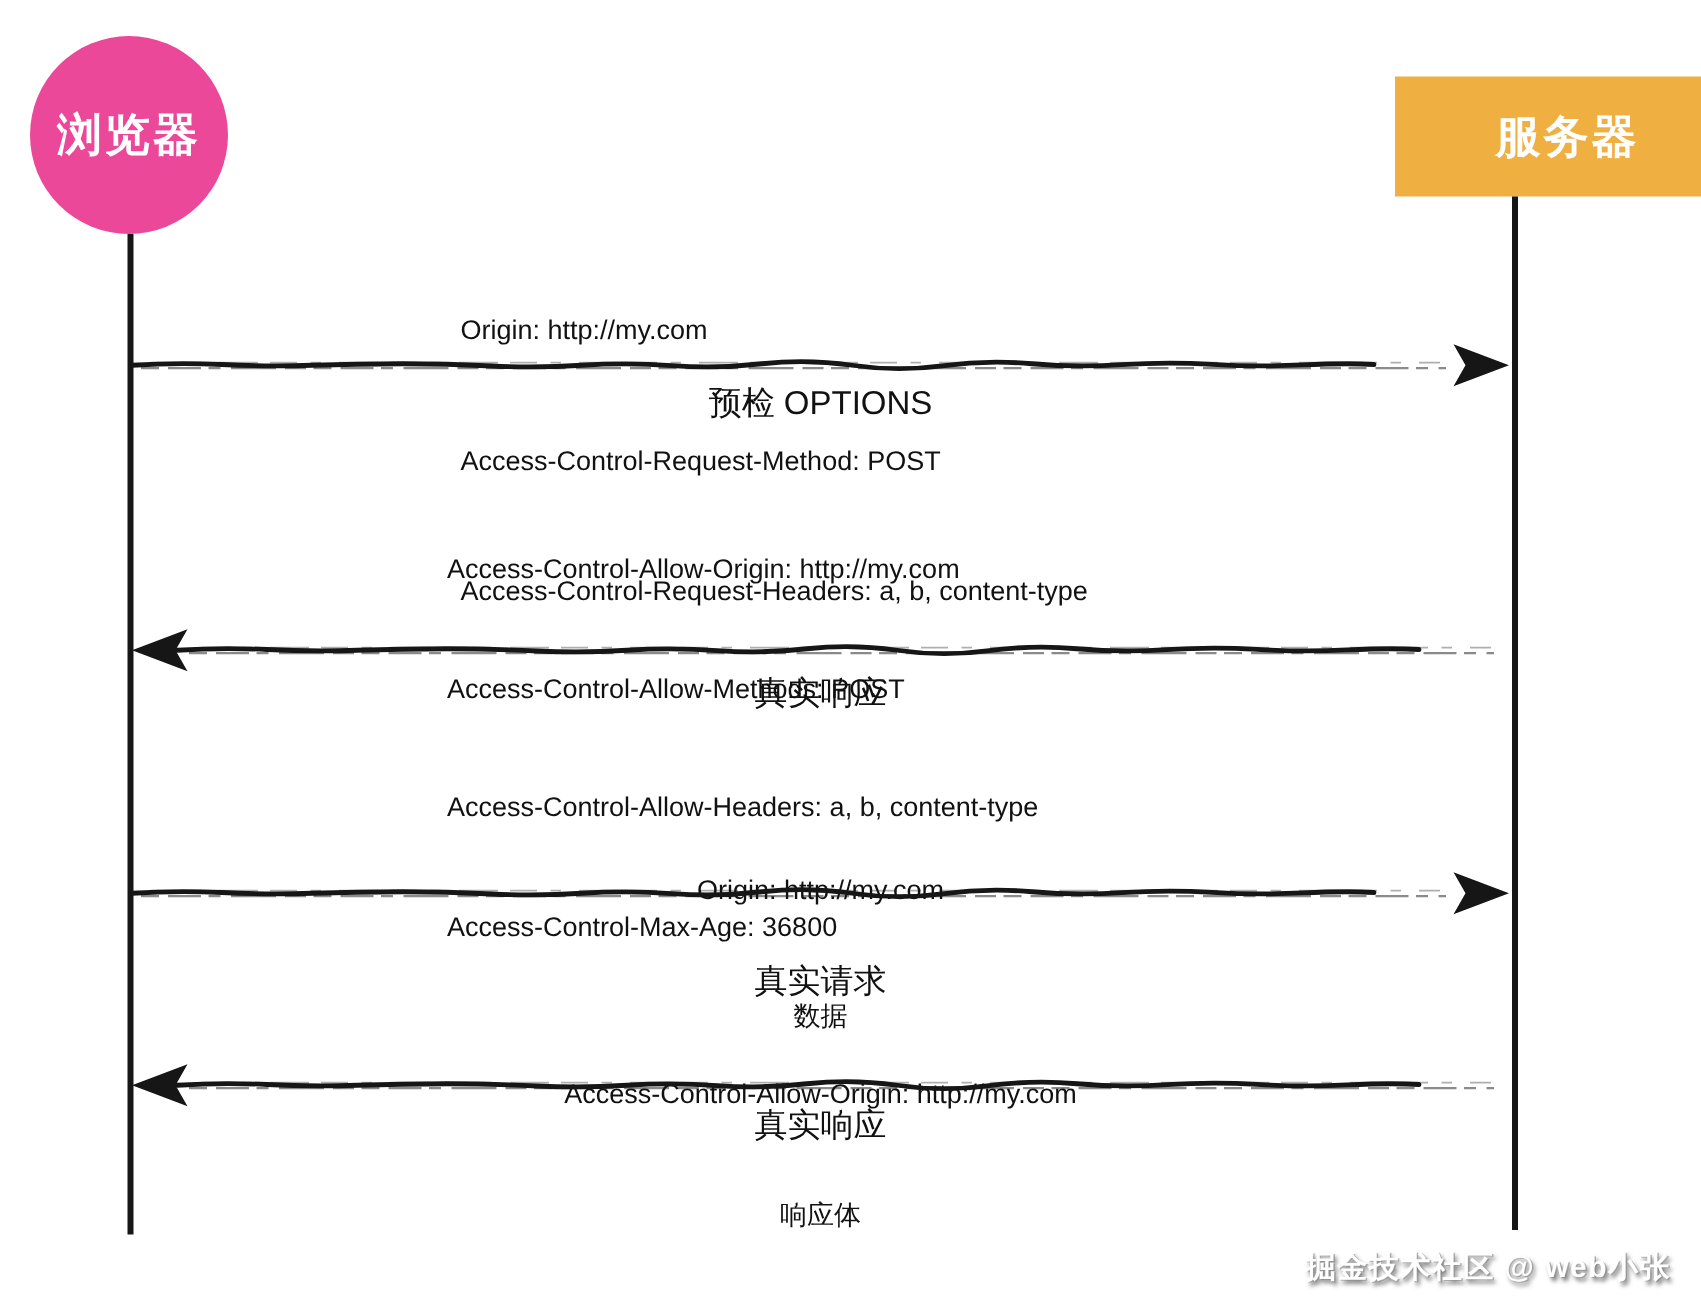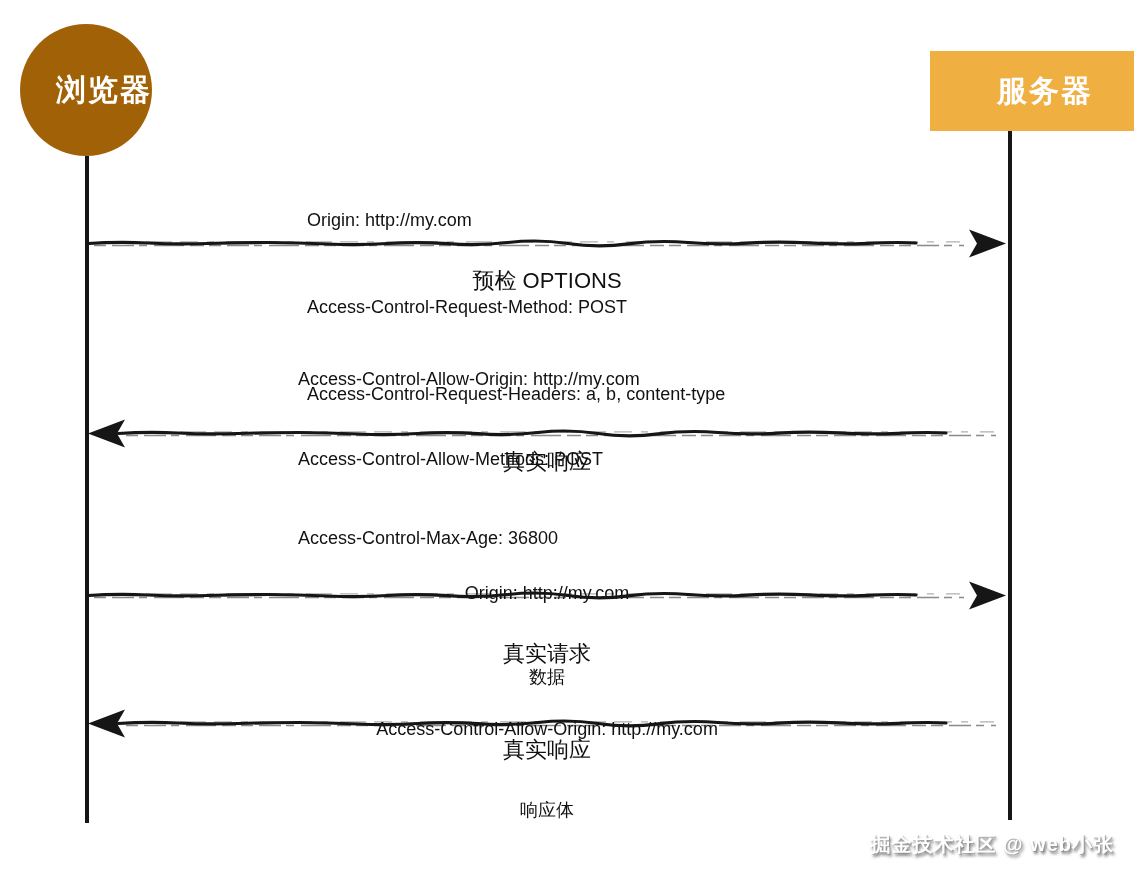--- a/index.html
+++ b/index.html
@@ -66,21 +66,21 @@
     color: #ffffff;
     text-shadow: 1px 1px 0 rgba(130,130,130,0.55), 2px 3px 3px rgba(80,80,80,0.75);
     letter-spacing: 1px;
   }
 </style>
 </head>
 <body>
 
 <div id="canvas">
 
-  <div class="actor actor-circle" style="background-color: #a16207; justify-content: flex-end;">
+  <div class="actor actor-circle" style="background-color: #ec4899;">
     <span>浏览器</span>
   </div>
   <div class="actor actor-box" style="background-color: rgb(239, 175, 65);">
     <span>服务器</span>
   </div>
 
   <div class="lifeline lifeline-left" style="background-color: rgb(22, 22, 22);"></div>
   <div class="lifeline lifeline-right" style="background-color: rgb(22, 22, 22);"></div>
 
   <div>
@@ -88,27 +88,28 @@
       <div>Origin: http://my.com</div>
       <div>Access-Control-Request-Method: POST</div>
       <div>Access-Control-Request-Headers: a, b, content-type</div>
     </div>
     <svg class="arrow" style="top:229px;" width="922" height="30" viewBox="0 0 922 30">
       <path d="M2,14.5 q30,-2 60,-0.5 t60,0.5 t60,-1 t60,1.5 t60,-0.5 t60,0.2 t60,-1.2 t60,1 t60,0.4 t60,-1.4 t60,0.6 t60,-0.2 t60,0.4 t48,-0.3" stroke="#161616" stroke-width="3.2" fill="none" stroke-linecap="round"></path>
       <path d="M8,16.4 h870" stroke="#161616" stroke-width="1.5" fill="none" opacity="0.5" stroke-dasharray="12 6 22 5 8 7 30 6 14 5"></path>
       <path d="M14,12.8 h860" stroke="#161616" stroke-width="1.2" fill="none" opacity="0.35" stroke-dasharray="18 9 7 12 26 8"></path>
       <polygon points="920,14.5 883,0.5 891,14.5 883,28.5" fill="#161616"></polygon>
     </svg>
-    <div class="arrow-label" style="top:254px;margin-top:12px;">预检 OPTIONS</div>
+    <div class="arrow-label" style="top:254px;">预检 OPTIONS</div>
   </div>
 
   <div>
     <div class="headers" style="left:298px; top:313px; line-height:26.5px;">
       <div>Access-Control-Allow-Origin: http://my.com</div>
       <div>Access-Control-Allow-Methods: POST</div>
+      <div>Access-Control-Allow-Headers: a, b, content-type</div>
       <div>Access-Control-Max-Age: 36800</div>
     </div>
     <svg class="arrow" style="top:419px;" width="922" height="30" viewBox="0 0 922 30">
       <polygon points="2,14.5 39,0.5 31,14.5 39,28.5" fill="#161616"></polygon>
       <path d="M32,14.5 q30,-2 60,-0.5 t60,0.5 t60,-1 t60,1.5 t60,-0.5 t60,0.2 t60,-1.2 t60,1 t60,0.4 t60,-1.4 t60,0.6 t60,-0.2 t60,0.4 t48,-0.3" stroke="#161616" stroke-width="3.2" fill="none" stroke-linecap="round"></path>
       <path d="M40,16.4 h870" stroke="#161616" stroke-width="1.5" fill="none" opacity="0.5" stroke-dasharray="12 6 22 5 8 7 30 6 14 5"></path>
       <path d="M48,12.8 h860" stroke="#161616" stroke-width="1.2" fill="none" opacity="0.35" stroke-dasharray="18 9 7 12 26 8"></path>
     </svg>
     <div class="arrow-label" style="top:447px;">真实响应</div>
   </div>

